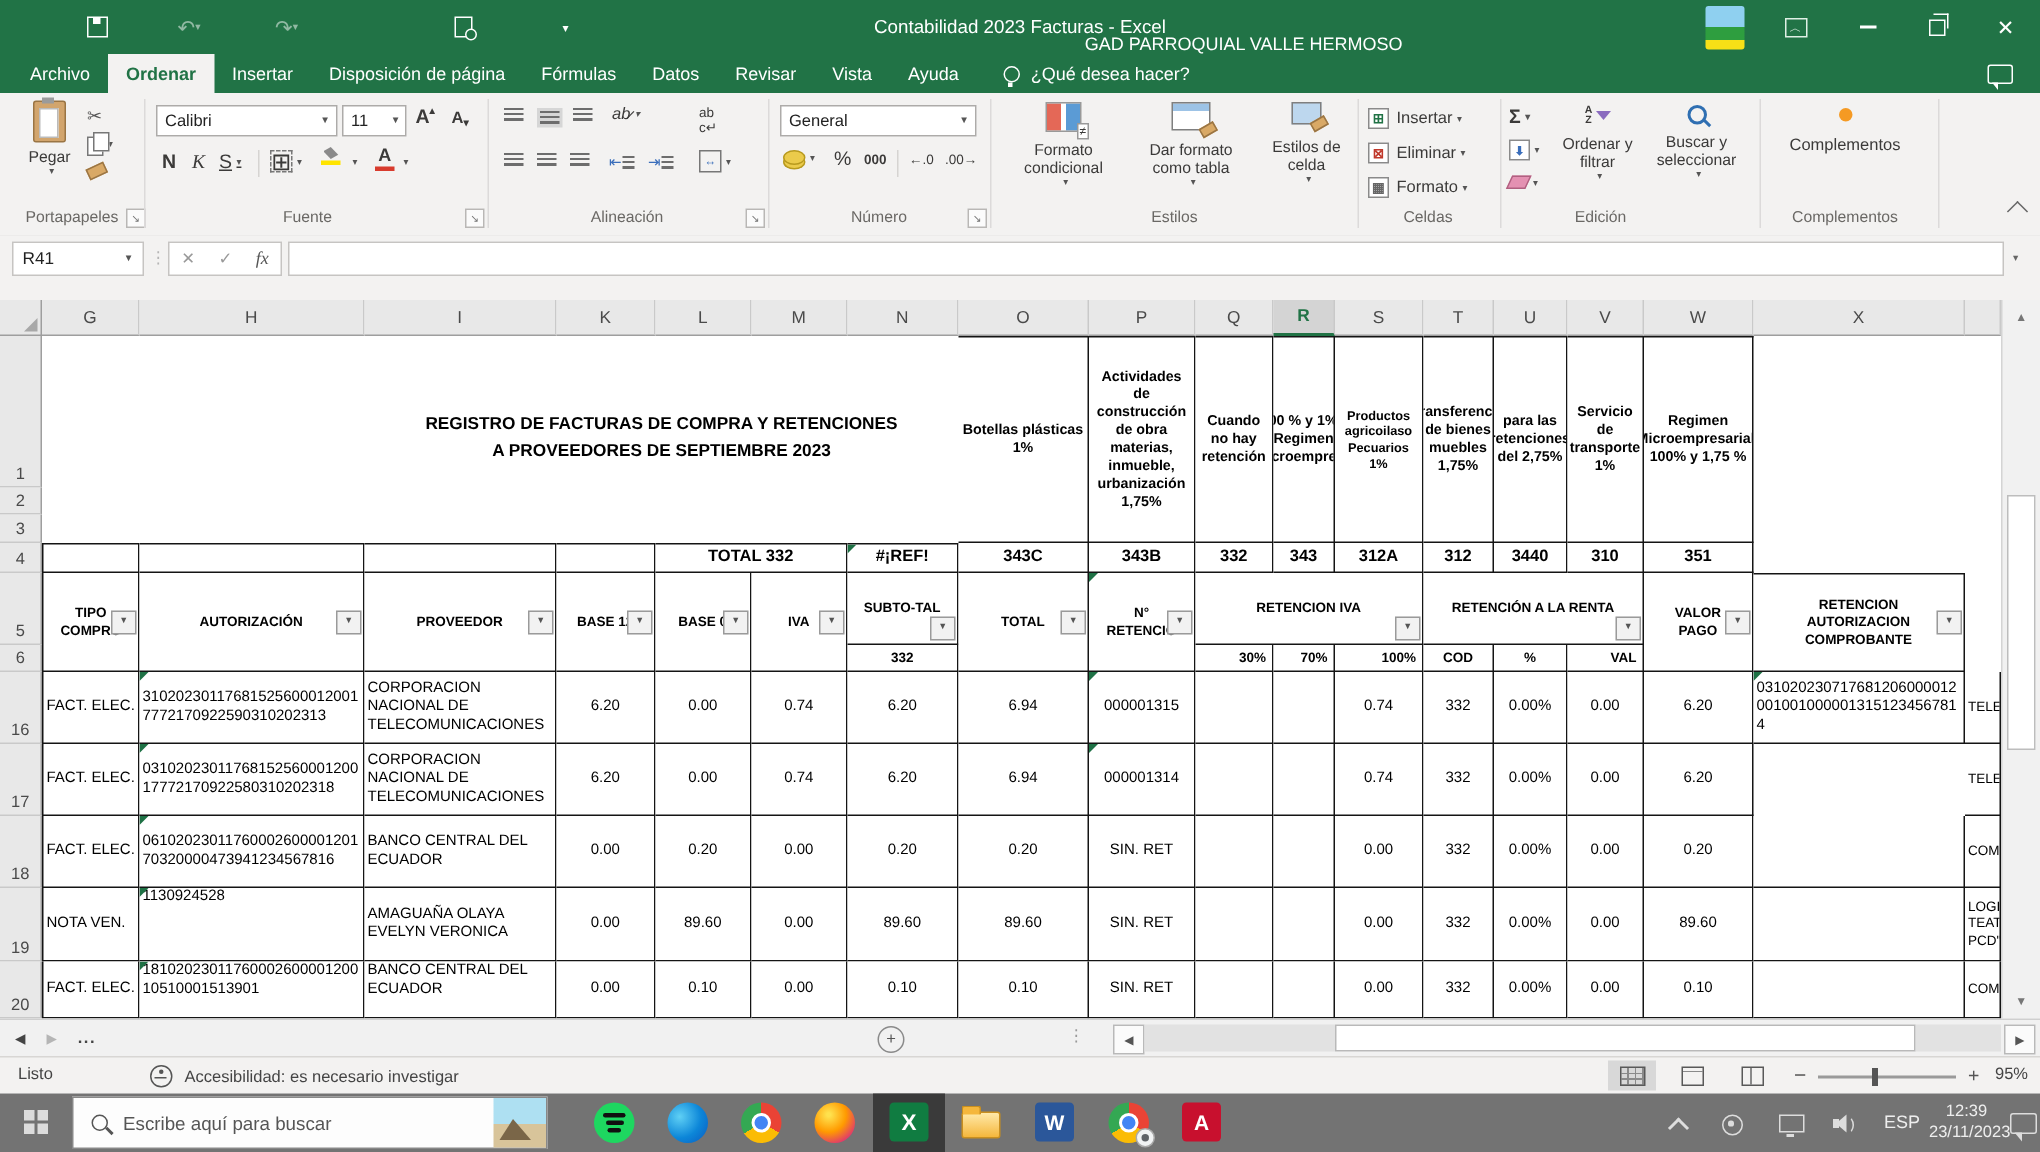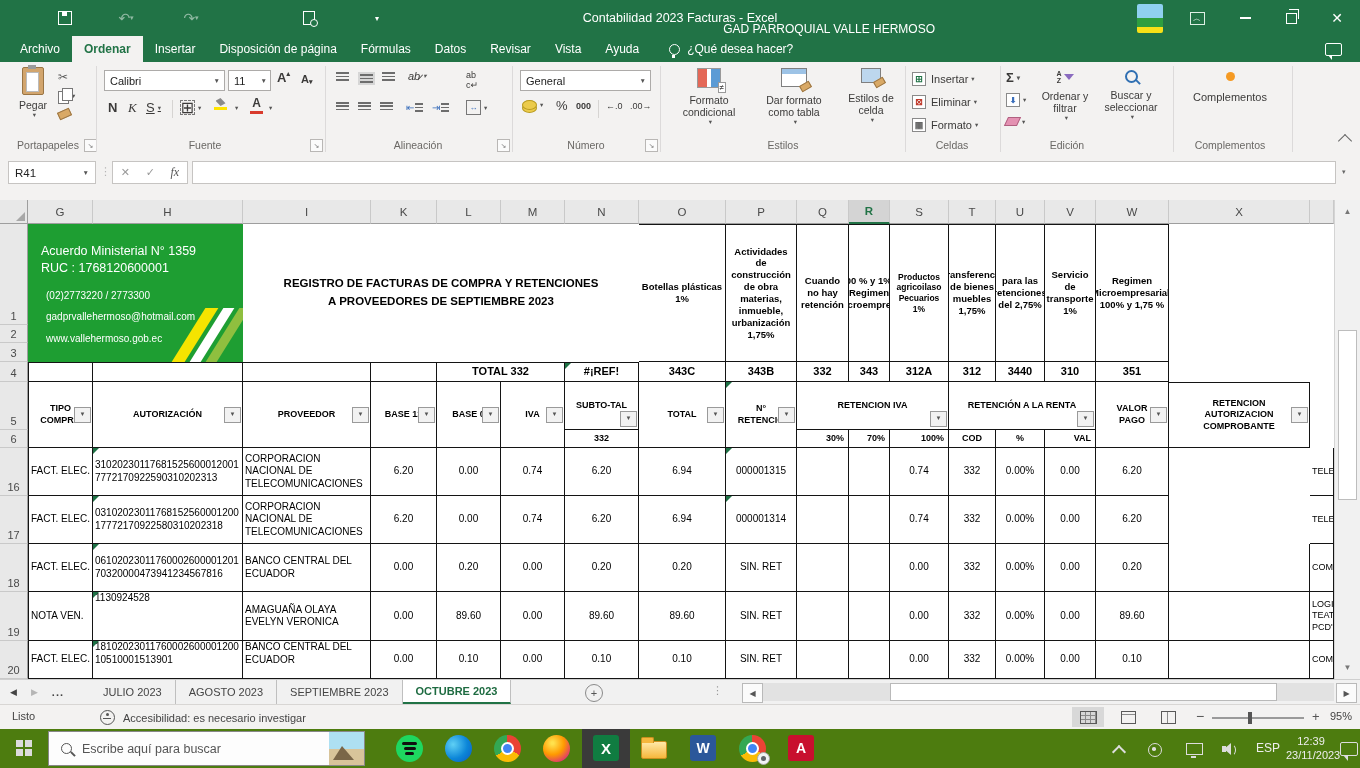--- a/index.html
+++ b/index.html
@@ -100,21 +100,21 @@
   .stab.active{background:#fff;color:#1e6b41;font-weight:bold;border-bottom:2px solid #217346}
   #statusbar{position:absolute;left:0;top:704px;width:1360px;height:25px;background:#f3f2f1;border-top:1px solid #d8d6d4;box-sizing:border-box;font-size:11px;color:#444}
   .i-acc{width:13px;height:13px;border:1.5px solid #555;border-radius:50%;position:relative}
   .i-acc:before{content:"";position:absolute;top:2px;left:4.5px;width:3px;height:3px;border-radius:50%;background:#555}
   .i-acc:after{content:"";position:absolute;top:6.5px;left:2px;width:8px;height:1.5px;background:#555}
   .vwic{position:absolute;top:2px;width:32px;height:20px;display:flex;align-items:center;justify-content:center}
   .i-norm{width:15px;height:11px;border:1px solid #595959;background:repeating-linear-gradient(90deg,transparent 0 4px,#8a8a8a 4px 5px),repeating-linear-gradient(transparent 0 3px,#8a8a8a 3px 4px)}
   .i-lay{width:13px;height:11px;border:1px solid #595959;background:linear-gradient(transparent 0 2px,#8a8a8a 2px 3px,transparent 3px)}
   .i-brk{width:13px;height:11px;border:1px solid #595959;background:linear-gradient(90deg,transparent 0 5px,#8a8a8a 5px 6px,transparent 6px)}
   
-  #taskbar{position:absolute;left:0;top:729px;width:1360px;height:39px;background:#4d7c0f;color:#eee}
+  #taskbar{position:absolute;left:0;top:729px;width:1360px;height:39px;background:#737373;color:#eee}
   .i-win{position:absolute;left:16px;top:11px;width:16px;height:16px;display:grid;grid-template-columns:1fr 1fr;grid-template-rows:1fr 1fr;gap:1.5px}
   .i-win span{background:#dcdcdc}
   #tsearch{position:absolute;left:48px;top:2px;width:317px;height:35px;background:#fdfdfd;border:1px solid #888;box-sizing:border-box;display:flex;align-items:center}
   .i-tmag{width:9px;height:9px;border:1.8px solid #555;border-radius:50%;position:relative;margin:0 10px 0 12px}
   .i-tmag:after{content:"";position:absolute;width:6px;height:1.8px;background:#555;transform:rotate(45deg);right:-5px;bottom:-2px}
   .photo{position:absolute;right:0;top:0;width:35px;height:33px;background:linear-gradient(#aee0f2 0 52%,#d8c49a 52% 100%);overflow:hidden}
   .photo:after{content:"";position:absolute;left:4px;bottom:5px;border-left:9px solid transparent;border-right:12px solid transparent;border-bottom:14px solid #7a6648}
   .app{position:absolute;top:6px;width:27px;height:27px}
   .i-sp{width:27px;height:27px;border-radius:50%;background:#1ed760;display:flex;flex-direction:column;justify-content:center;align-items:center;gap:2.5px}
   .i-sp span{height:2.5px;background:#101010;border-radius:2px}
@@ -420,30 +420,20 @@
   <div class="rn" style="top:343px;height:19px">3</div>
   <div class="rn" style="top:362px;height:20px">4</div>
   <div class="rn" style="top:382px;height:48px">5</div>
   <div class="rn" style="top:430px;height:18px">6</div>
   <div class="rn" style="top:448px;height:48px">16</div>
   <div class="rn" style="top:496px;height:48px">17</div>
   <div class="rn" style="top:544px;height:48px">18</div>
   <div class="rn" style="top:592px;height:49px">19</div>
   <div class="rn" style="top:641px;height:38px">20</div>
 
-  <div id="logo">
-    <div class="stripe" style="right:44px;width:13px;background:#f5e400"></div>
-    <div class="stripe" style="right:28px;width:11px;background:#ffffff"></div>
-    <div class="stripe" style="right:12px;width:11px;background:#8fbf3f"></div>
-    <div class="abs" style="left:13px;top:20px;font-size:12.5px">Acuerdo Ministerial N° 1359</div>
-    <div class="abs" style="left:13px;top:37px;font-size:12.5px">RUC : 1768120600001</div>
-    <div class="abs" style="left:18px;top:66px;font-size:10px">(02)2773220 / 2773300</div>
-    <div class="abs" style="left:18px;top:87px;font-size:10px">gadprvallehermoso@hotmail.com</div>
-    <div class="abs" style="left:18px;top:109px;font-size:10px">www.vallehermoso.gob.ec</div>
-  </div>
   <div class="abs" style="left:243px;top:224px;width:396px;height:138px;display:flex;align-items:center;justify-content:flex-end;text-align:center;font-weight:bold;font-size:11.5px;padding:0 36px;box-sizing:border-box;line-height:1.55">
     <span>REGISTRO DE FACTURAS DE COMPRA Y RETENCIONES A PROVEEDORES DE SEPTIEMBRE 2023</span>
   </div>
 
   <div class="tc thh cO rTall bt">
       <span>Botellas plásticas 1%</span>
     </div>
   <div class="tc thh cP rTall bt">
       <span>Actividades de construcción de obra materias, inmueble, urbanización 1,75%</span>
     </div>
@@ -626,20 +616,24 @@
     </div>
   <div class="tc cU r16">
       <span>0.00%</span>
     </div>
   <div class="tc cV r16">
       <span>0.00</span>
     </div>
   <div class="tc cW r16">
       <span>6.20</span>
     </div>
+  <div class="tc cX r16 left ba">
+      <i class="gt"></i>
+      <span>0310202307176812060000120010010000013151234567814</span>
+    </div>
   <div class="tc cY r16 left" style="font-size:9px">
       <span>TELEF</span>
     </div>
 
   <div class="tc cG r17 left bl">
       <span>FACT. ELEC.</span>
     </div>
   <div class="tc cH r17 left ba">
       <i class="gt"></i>
       <span>0310202301176815256000120017772170922580310202318</span>
@@ -863,26 +857,20 @@
     <div class="sbtn" style="top:2px">▲</div>
     <div class="abs" style="left:3px;top:130px;width:19px;height:170px;background:#fff;border:1px solid #bdbdbd;box-sizing:border-box"></div>
     <div class="sbtn" style="top:458px">▼</div>
   </div>
 
   <div id="sheetbar">
     <div class="abs flex" style="left:10px;top:0;height:24px;color:#444;font-size:9px;gap:14px">
       <span>◀</span>
       <span style="color:#b5b5b5">▶</span>
       <span style="font-weight:bold;font-size:11px;letter-spacing:1px">...</span>
-    </div>
-    <div class="abs flex" style="left:90px;top:0;height:24px">
-      <div class="stab">JULIO 2023</div>
-      <div class="stab">AGOSTO 2023</div>
-      <div class="stab">SEPTIEMBRE 2023</div>
-      <div class="stab active">OCTUBRE 2023</div>
     </div>
     <div class="abs flex" style="left:585px;top:4px;width:16px;height:16px;border:1px solid #8a8a8a;border-radius:50%;justify-content:center;font-size:11px;color:#555">+</div>
     <div class="abs" style="left:712px;top:4px;color:#999;font-size:11px">⋮</div>
     <div class="abs flex" style="left:742px;top:3px;width:19px;height:18px;border:1px solid #b9b9b9;background:#fbfbfb;justify-content:center;font-size:8px;color:#555">◀</div>
     <div class="abs" style="left:763px;top:3px;width:571px;height:18px;background:#e2e2e2">
       <div class="abs" style="left:127px;top:0;width:387px;height:18px;background:#fff;border:1px solid #b9b9b9;box-sizing:border-box"></div>
     </div>
     <div class="abs flex" style="left:1336px;top:3px;width:19px;height:18px;border:1px solid #b9b9b9;background:#fbfbfb;justify-content:center;font-size:8px;color:#555">▶</div>
   </div>
 

